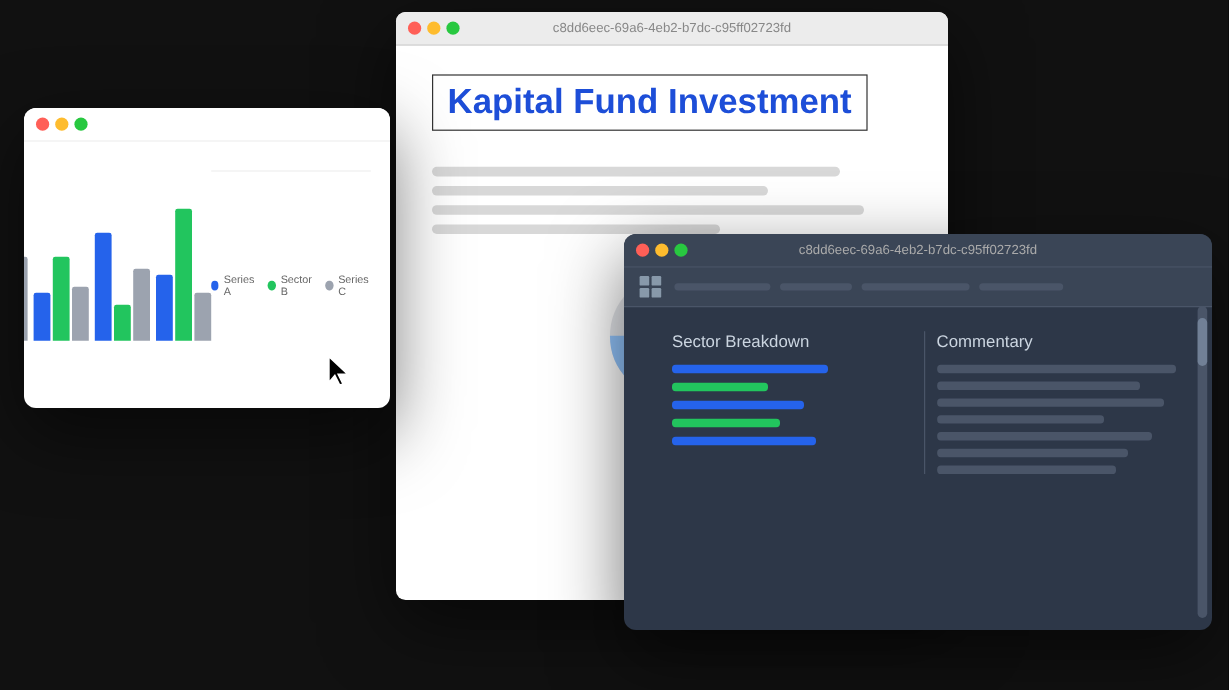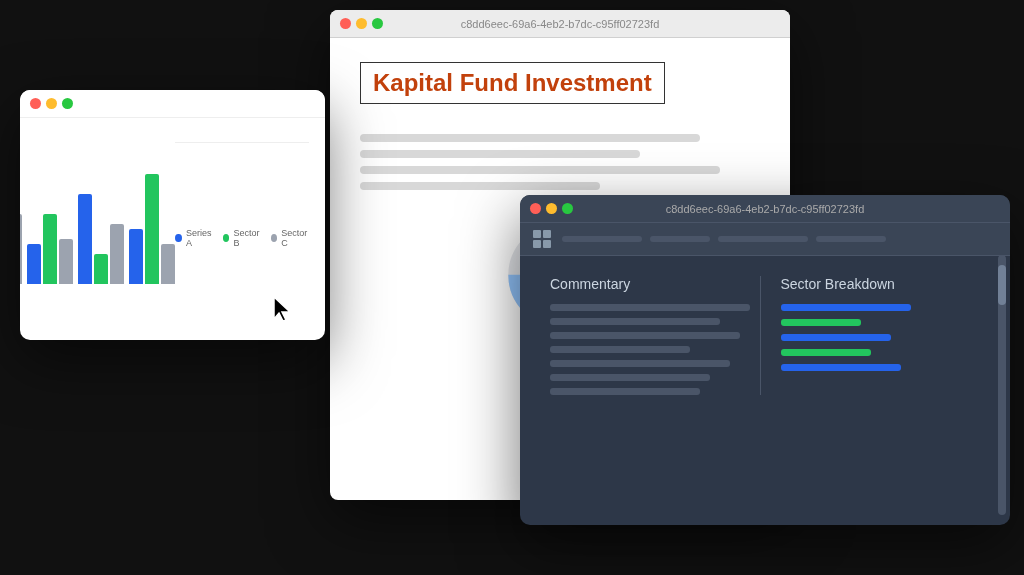--- a/index.html
+++ b/index.html
@@ -72,23 +72,23 @@
       border-bottom: 1px solid #d0d0d0;
     }
 
     .back-content {
       padding: 24px 30px;
     }
     .back-title-box {
       border: 1.5px solid #333;
       display: inline-block;
       padding: 6px 12px;
-      font-size: 24px;
+      font-size: 29px;
       font-weight: 600;
-      color: #c2410c;
+      color: #1d4ed8;
       margin-bottom: 20px;
     }
     .back-lines {
       display: flex;
       flex-direction: column;
       gap: 8px;
       margin-top: 10px;
     }
     .back-line {
       height: 8px;
@@ -399,21 +399,21 @@
         <div class="legend-item">
           <div class="legend-dot" style="background:#2563eb"></div>
           <span>Series A</span>
         </div>
         <div class="legend-item">
           <div class="legend-dot" style="background:#22c55e"></div>
           <span>Sector B</span>
         </div>
         <div class="legend-item">
           <div class="legend-dot" style="background:#9ca3af"></div>
-          <span>Sector C</span>
+          <span>Series C</span>
         </div>
       </div>
     </div>
   </div>
 
   <div class="cursor">
     <svg width="24" height="30" viewBox="0 0 24 30" fill="none">
       <path d="M4 2L4 24L9 18L13 26L16 25L12 17L20 17Z" fill="black" stroke="white" stroke-width="1.5"></path>
     </svg>
   </div>
@@ -433,51 +433,51 @@
         <div class="grid-cell"></div>
         <div class="grid-cell"></div>
         <div class="grid-cell"></div>
       </div>
       <div class="toolbar-line" style="max-width:80px"></div>
       <div class="toolbar-line" style="max-width:60px"></div>
       <div class="toolbar-line" style="max-width:90px"></div>
       <div class="toolbar-line" style="max-width:70px"></div>
     </div>
     <div class="front-content">
-      <div class="front-col">
-        <div class="col-title">Commentary</div>
-        <div class="text-lines">
-          <div class="text-line" style="width:100%"></div>
-          <div class="text-line" style="width:85%"></div>
-          <div class="text-line" style="width:95%"></div>
-          <div class="text-line" style="width:70%"></div>
-          <div class="text-line" style="width:90%"></div>
-          <div class="text-line" style="width:80%"></div>
-          <div class="text-line" style="width:75%"></div>
-        </div>
-      </div>
       <div class="front-col" style="padding-left:20px">
         <div class="col-title">Sector Breakdown</div>
         <div class="sector-bars">
           <div class="sector-bar-row">
             <div class="sector-bar sb-blue" style="width:130px"></div>
           </div>
           <div class="sector-bar-row">
             <div class="sector-bar sb-green" style="width:80px"></div>
           </div>
           <div class="sector-bar-row">
             <div class="sector-bar sb-blue" style="width:110px"></div>
           </div>
           <div class="sector-bar-row">
             <div class="sector-bar sb-green" style="width:90px"></div>
           </div>
           <div class="sector-bar-row">
             <div class="sector-bar sb-blue" style="width:120px"></div>
           </div>
         </div>
       </div>
+      <div class="front-col">
+        <div class="col-title">Commentary</div>
+        <div class="text-lines">
+          <div class="text-line" style="width:100%"></div>
+          <div class="text-line" style="width:85%"></div>
+          <div class="text-line" style="width:95%"></div>
+          <div class="text-line" style="width:70%"></div>
+          <div class="text-line" style="width:90%"></div>
+          <div class="text-line" style="width:80%"></div>
+          <div class="text-line" style="width:75%"></div>
+        </div>
+      </div>
     </div>
     <div class="scrollbar-track">
       <div class="scrollbar-thumb"></div>
     </div>
   </div>
 
 </div>
 
 </body></html>

